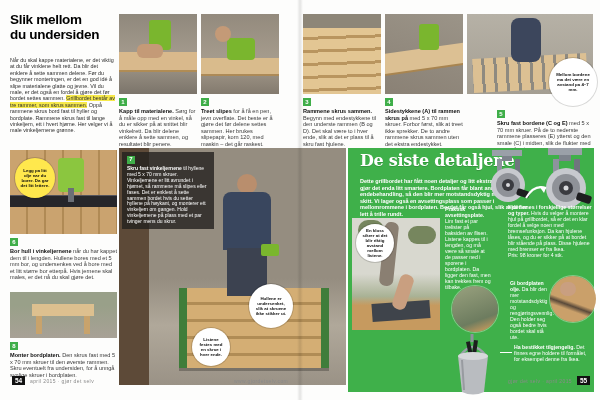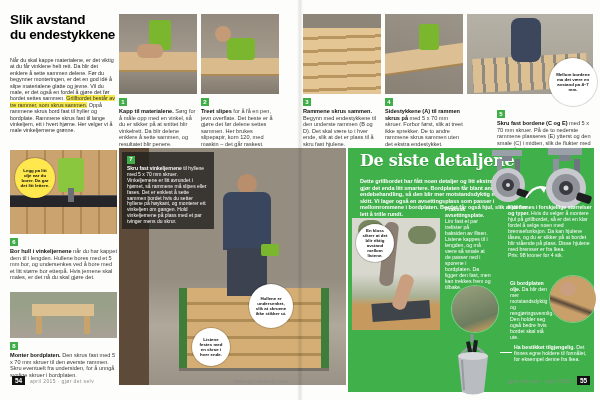--- a/index.html
+++ b/index.html
@@ -43,22 +43,22 @@
   .pagenum{position:absolute;background:#111;color:#fff;font-weight:bold;font-size:6.5px;
            padding:1px 3px;line-height:7px;}
   .footer-text{position:absolute;font-size:5px;color:#8a8a8a;letter-spacing:.4px;}
 </style>
 </head>
 <body>
 
 <div class="spread">
 
   <div class="title">
-    <span style="display:block">Slik avstand</span>
-    <span style="display:block">du endestykkene</span>
+    <span style="display:block">Slik mellom</span>
+    <span style="display:block">du undersiden</span>
   </div>
 
   <div class="intro">
     <span>Når du skal kappe materialene, er det viktig at du får vinklene helt rett. Da blir det enklere å sette sammen delene. Før du begynner monteringen, er det en god idé å slipe materialene glatte og jevne. Vil du male, er det også en fordel å gjøre det før bordet settes sammen. </span><span class="hl">Grillbordet består av tre rammer, som skrus sammen.</span><span> Oppå rammene skrus bord fast til hyller og bordplate. Rammene skrus fast til lange vinkeljern, ett i hvert hjørne. Her velger vi å male vinkeljernene grønne.</span>
   </div>
 
   <div class="ph" style="left:119px;top:14px;width:78px;height:80px;background:linear-gradient(180deg,#8f887c,#a59c8e 55%,#7b746a)">
     <div class="shape" style="left:0;top:38px;width:78px;height:18px;background:#d9b98c;box-shadow:0 2px 0 #b08c55"></div>
     <div class="shape" style="left:30px;top:6px;width:22px;height:30px;background:#7ab62e;border-radius:3px"></div>
     <div class="shape" style="left:18px;top:30px;width:26px;height:14px;background:#c49a77;border-radius:6px"></div>

